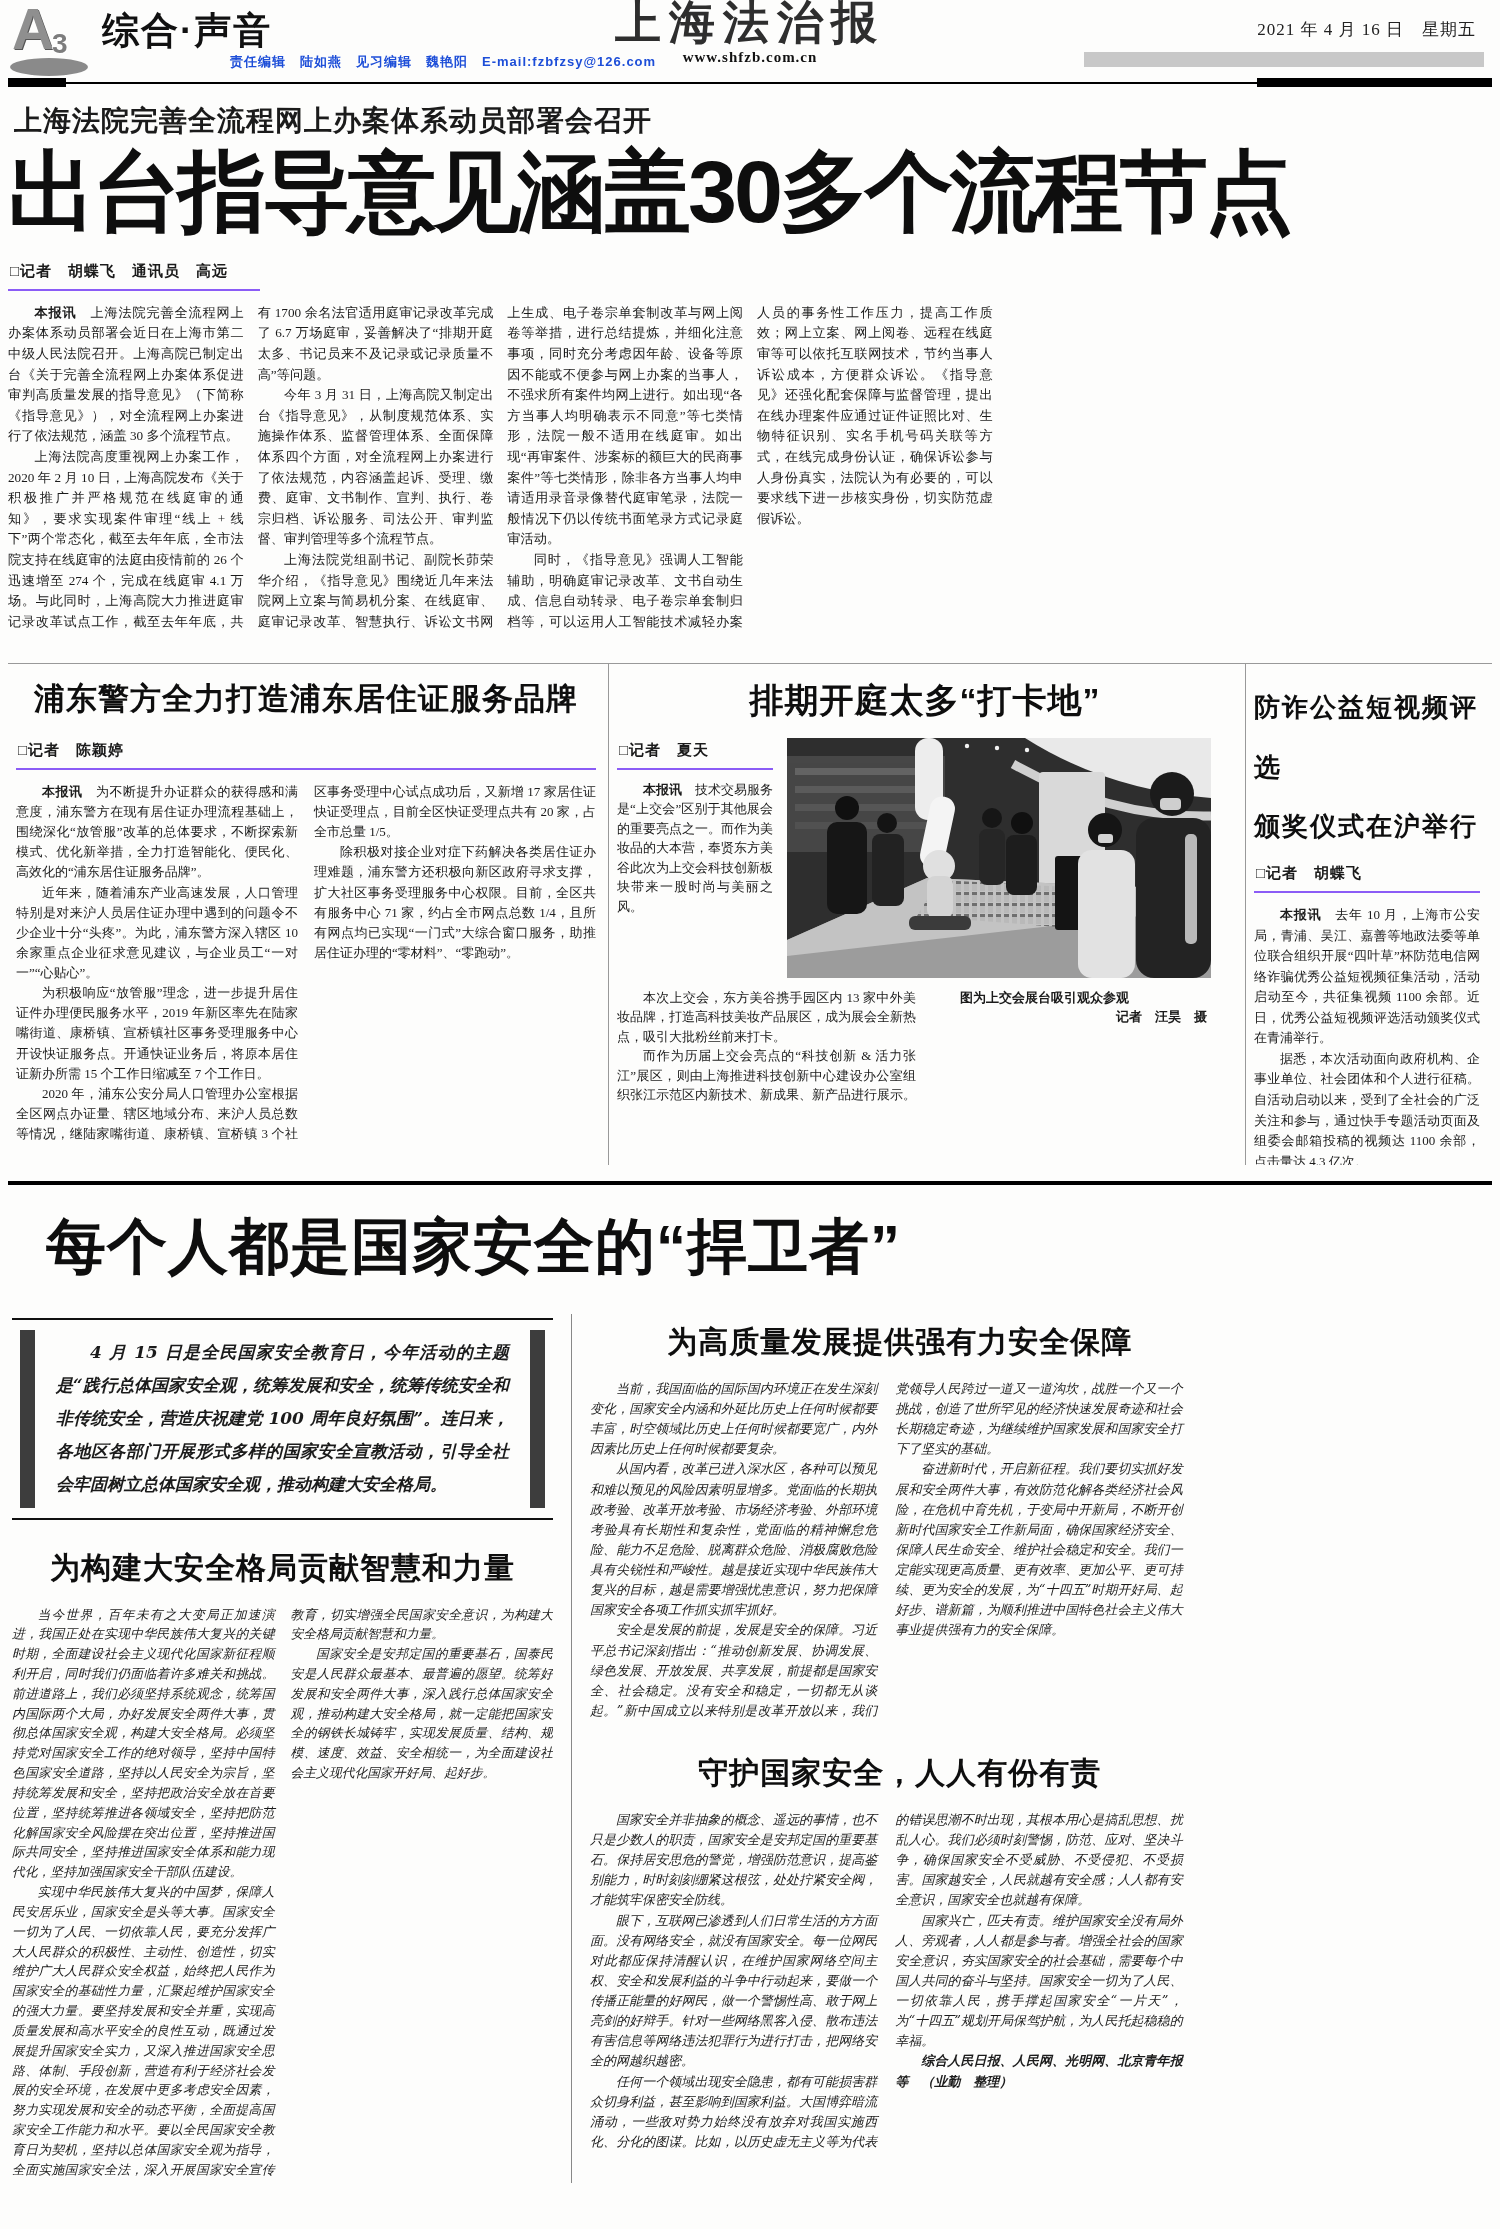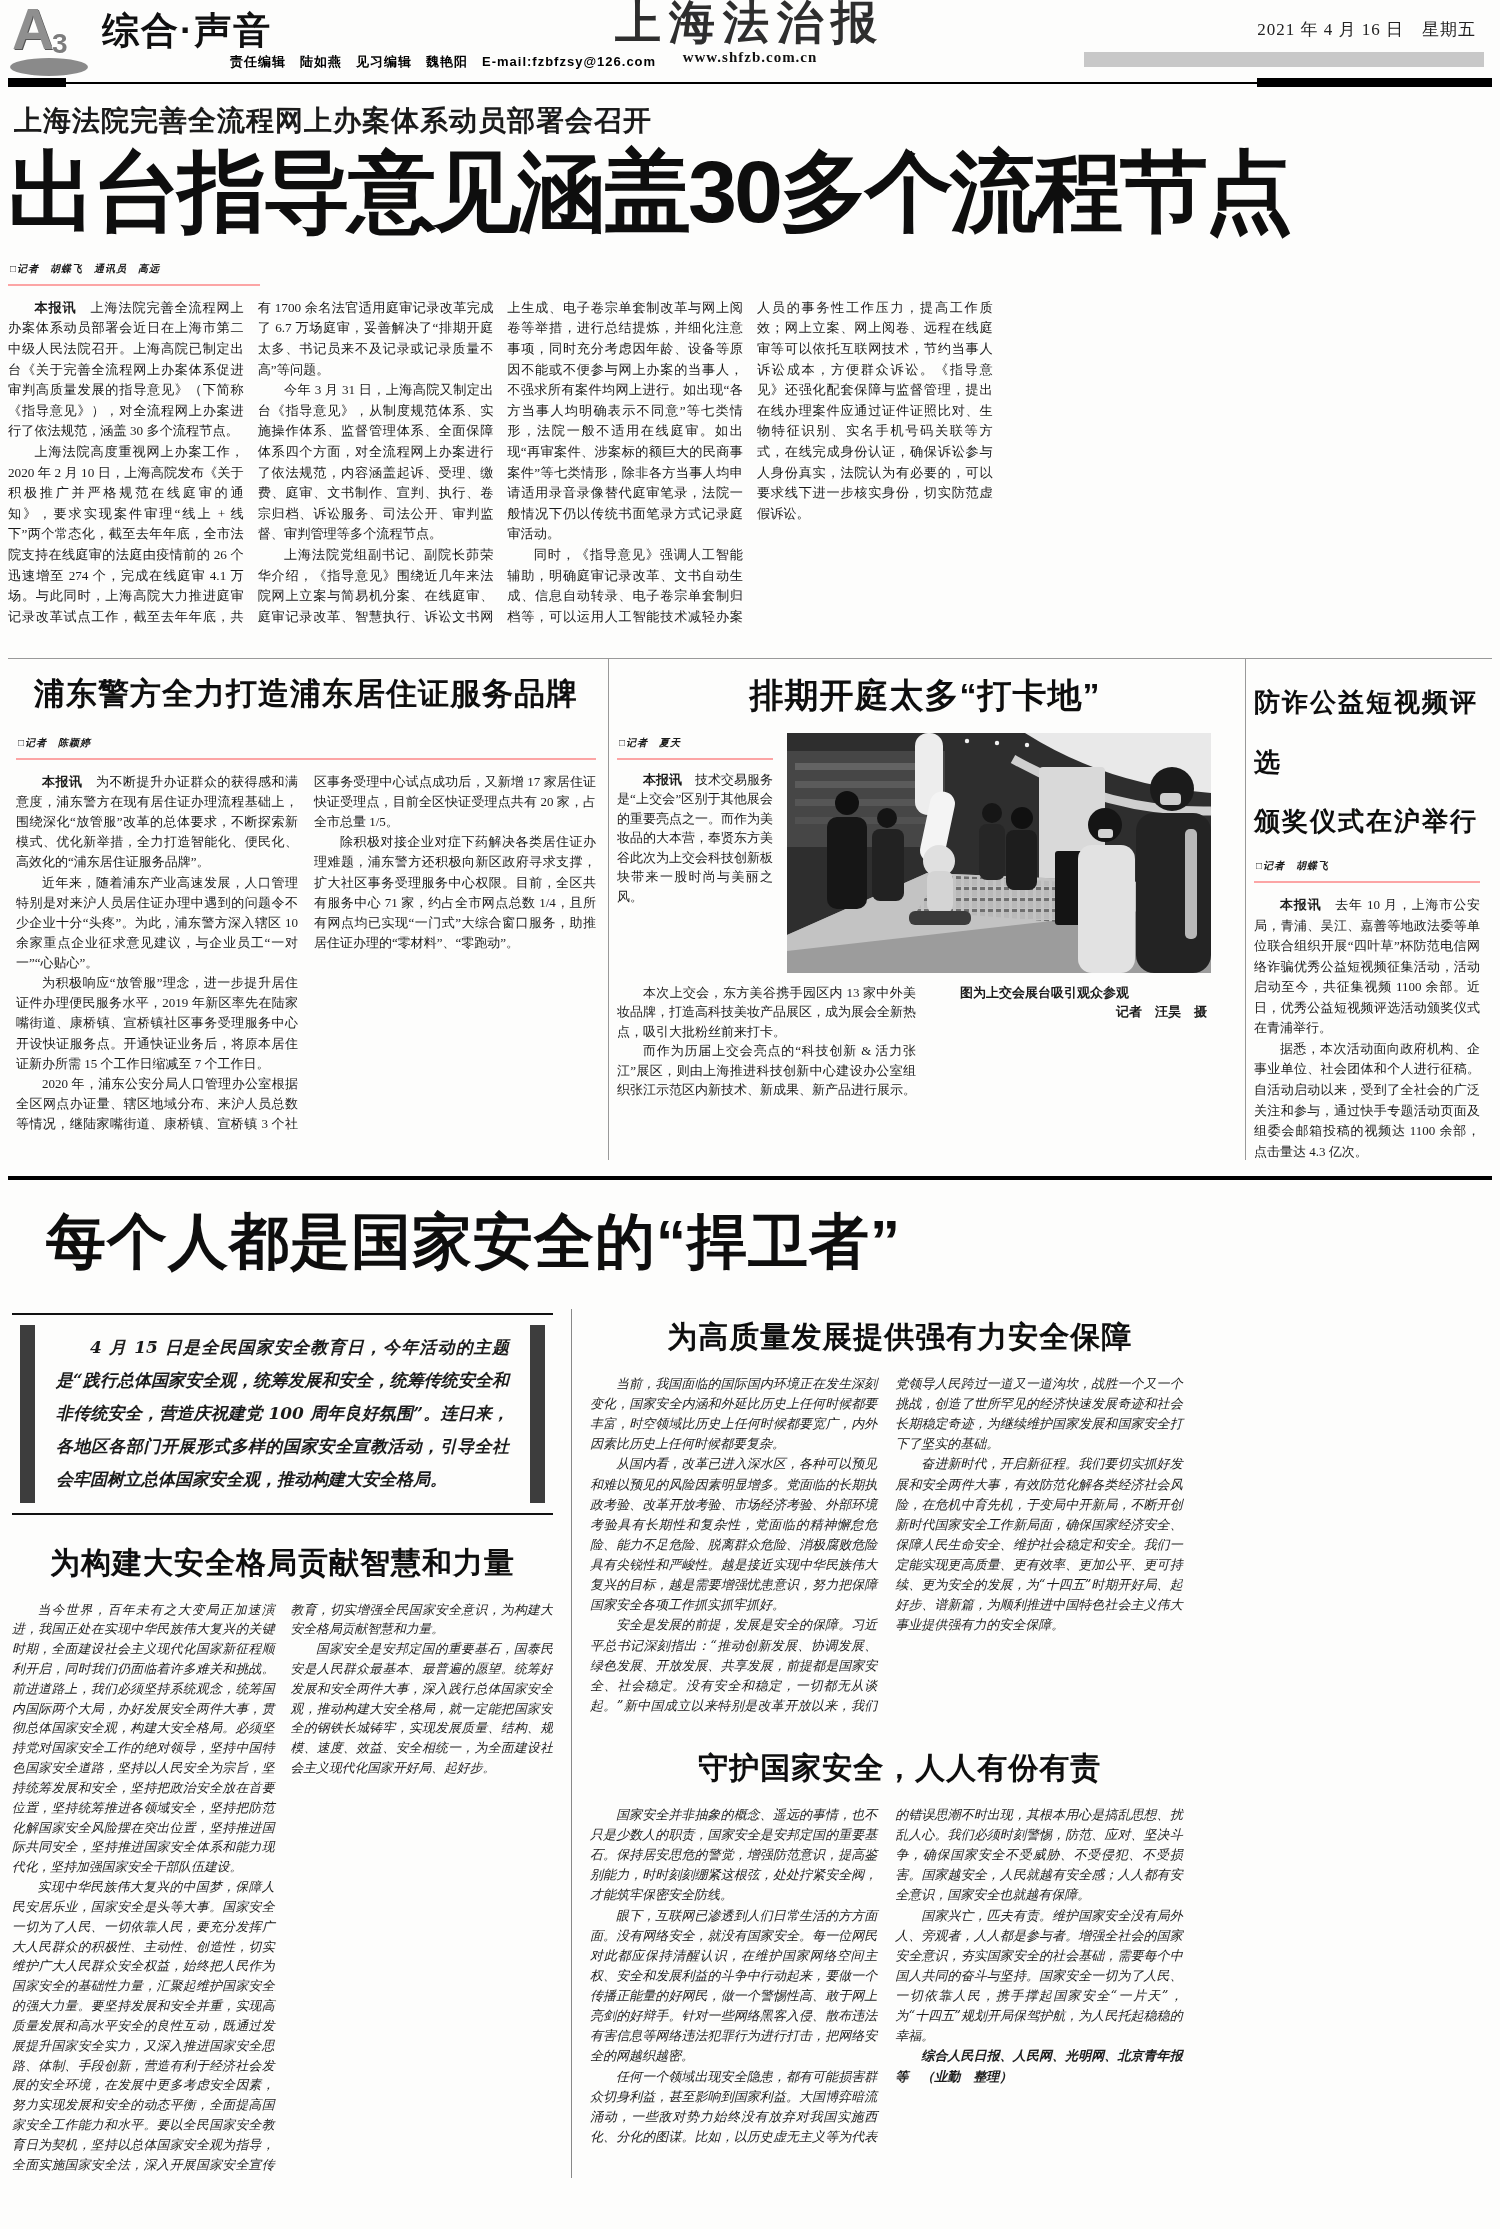--- a/index.html
+++ b/index.html
@@ -9,33 +9,33 @@
     background:#fdfdfc; color:#1b1b1b; overflow:hidden; padding:0 8px;
     font-family:"Liberation Serif","DejaVu Serif",serif;
   }
   
   header { position:relative; height:84px; }
   .badge { position:absolute; left:4px; top:0; width:92px; height:80px; }
   .badge-a { font-family:"Liberation Sans",sans-serif; font-weight:900; font-size:58px; color:#8f8f8f; line-height:1; text-shadow:1px 1px 0 #555; }
   .badge-3 { position:absolute; left:40px; top:28px; font-family:"Liberation Sans",sans-serif; font-weight:900; font-size:28px; color:#7d7d7d; text-shadow:-1px -1px 0 #fff,1px 1px 0 #fff; }
   .badge-ellipse { position:absolute; left:-2px; top:58px; width:78px; height:18px; background:#8a8a8a; border-radius:50%; }
   .section-title { position:absolute; left:94px; top:6px; font-family:"Liberation Sans",sans-serif; font-weight:900; font-size:37px; letter-spacing:2px; color:#111; }
-  .editors { position:absolute; left:222px; top:53px; font-family:"Liberation Sans",sans-serif; font-weight:bold; font-size:13px; color:#000000; letter-spacing:1px; }
+  .editors { position:absolute; left:222px; top:53px; font-family:"Liberation Sans",sans-serif; font-weight:bold; font-size:13px; color:#1d4ed8; letter-spacing:1px; }
   .masthead-wrap { position:absolute; left:50%; top:-2px; transform:translateX(-50%); text-align:center; }
   .masthead { font-weight:900; font-size:46px; letter-spacing:8px; color:#2e2e2e; line-height:1.1; }
   .website { font-weight:bold; font-size:15px; color:#111; letter-spacing:1px; }
   .dateline { position:absolute; right:16px; top:18px; font-size:17px; color:#222; letter-spacing:1px; }
   .date-bar { position:absolute; right:8px; top:52px; width:400px; height:15px; background:#c8c8c8; }
   .header-rule { position:absolute; left:0; right:0; bottom:0; height:2px; background:#000; }
   .header-rule .cap { position:absolute; bottom:-3px; height:9px; background:#000; }
   .cap.left { left:0; width:58px; }
   .cap.right { right:0; width:235px; }
   
   .para { margin:0; text-indent:2em; }
-  .byline { font-weight:bold; font-size:10px; border-bottom:2px solid #fca5a5; padding:5px 0 8px 2px; margin-bottom:12px; letter-spacing:1px;font-style:italic; }
+  .byline { font-weight:bold; font-size:15px; border-bottom:2px solid #8b5cf6; padding:5px 0 8px 2px; margin-bottom:12px; letter-spacing:1px; }
   h1,h2,h3 { font-family:"Liberation Sans",sans-serif; color:#0e0e0e; }
   
   .kicker { font-family:"Liberation Sans",sans-serif; font-weight:900; font-size:28px; margin:18px 0 4px 6px; letter-spacing:1px; }
   .lead-headline { font-size:88px; font-weight:900; line-height:1.1; margin:4px 0 16px 0; letter-spacing:-3px; white-space:nowrap; }
   .lead-byline { width:252px; }
   .top-body { column-count:6; column-gap:14px; height:348px; column-fill:auto; font-size:13.2px; line-height:1.56; text-align:justify; overflow:hidden; }
   
   .middle { display:grid; grid-template-columns:600px 638px auto; border-top:1px solid #999; margin-top:12px; height:502px; overflow:hidden; }
   .middle article { padding:8px 12px 0 8px; overflow:hidden; }
   .block-b { border-left:1px solid #999; border-right:1px solid #999; }

